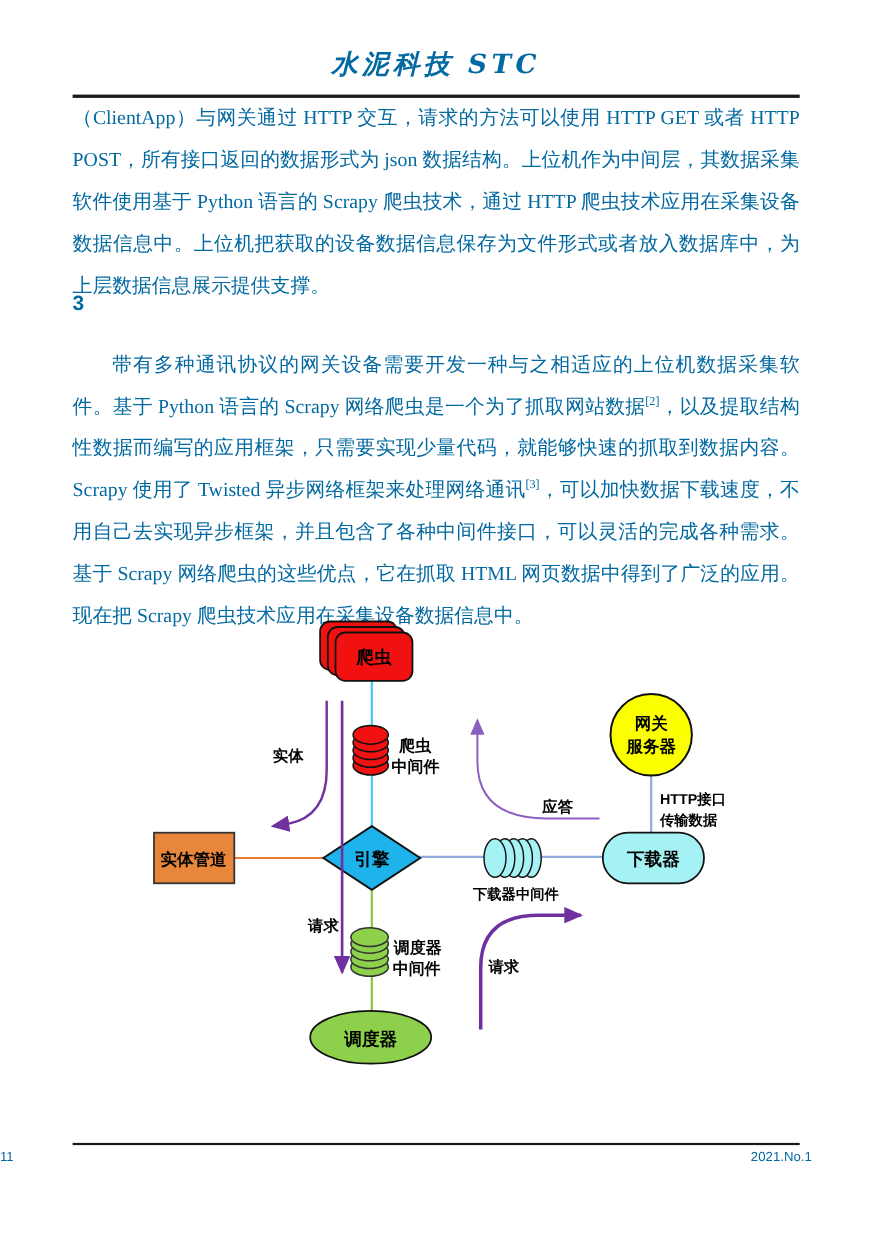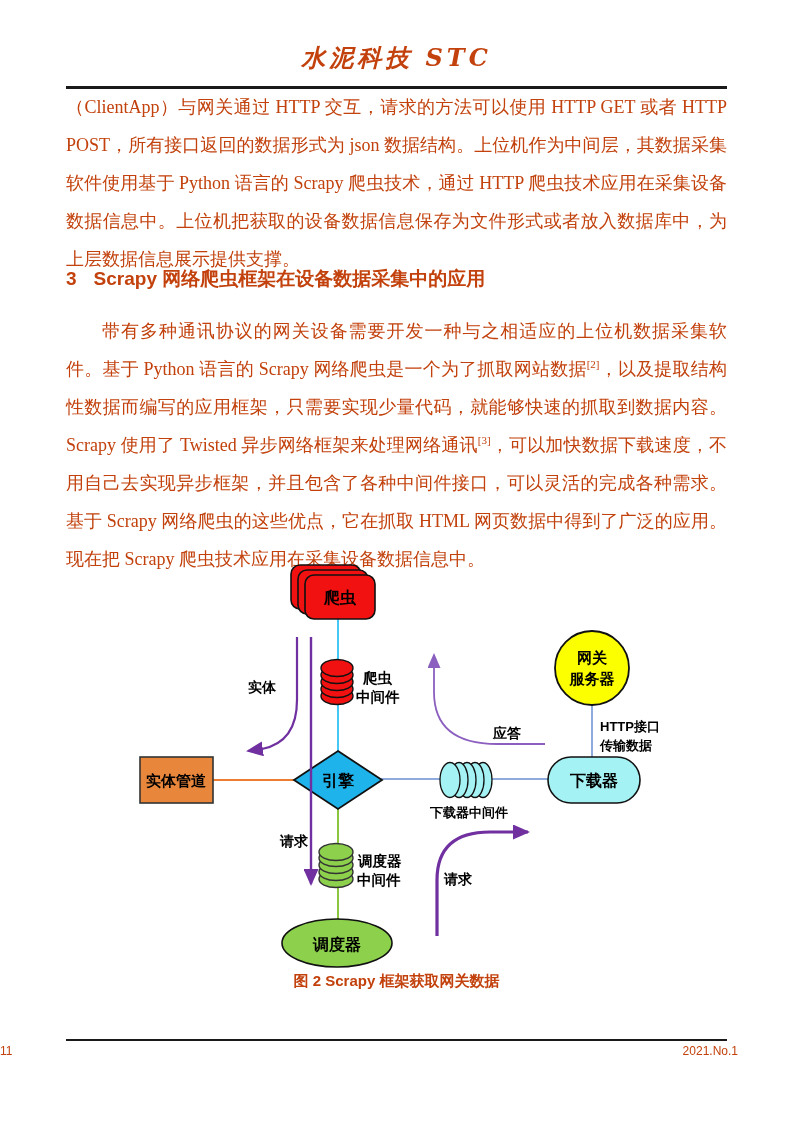--- a/index.html
+++ b/index.html
@@ -1,18 +1,18 @@
 <!DOCTYPE html>
 <html><head>
 <meta charset="utf-8">
 <style>
   html,body { margin:0; padding:0; background:#ffffff; }
   .page {
     position:relative; width:746px; height:1122px; background:#ffffff;
-    font-family:"Liberation Serif", serif; color:#c2410c; overflow:hidden;
+    font-family:"Liberation Serif", serif; color:#0369a1; overflow:hidden;
   }
   .header-title {
     position:absolute; top:42px; left:0; width:793px; text-align:center;
     font-family:"DejaVu Serif", serif; font-style:italic; font-weight:bold;
     font-size:24px; letter-spacing:4px;
   }
   .header-rule {
     position:absolute; top:86px; left:66px; width:661px; height:3px; background:#1a1a1a;
   }
   .para {
@@ -62,21 +62,20 @@
 
 <div class="page">
 
   <div class="header-title">水泥科技 STC</div>
   <div class="header-rule"></div>
 
   <p class="para para1">（ClientApp）与网关通过 HTTP 交互，请求的方法可以使用 HTTP GET 或者 HTTP POST，所有接口返回的数据形式为 json 数据结构。上位机作为中间层，其数据采集软件使用基于 Python 语言的 Scrapy 爬虫技术，通过 HTTP 爬虫技术应用在采集设备数据信息中。上位机把获取的设备数据信息保存为文件形式或者放入数据库中，为上层数据信息展示提供支撑。</p>
 
   <h2 class="section-heading">
     <span>3</span>
-    <span>Scrapy 网络爬虫框架在设备数据采集中的应用</span>
   </h2>
 
   <p class="para para2"><span>带有多种通讯协议的网关设备需要开发一种与之相适应的上位机数据采集软件。基于 Python 语言的 Scrapy 网络爬虫是一个为了抓取网站数据</span><sup>[2]</sup><span>，以及提取结构性数据而编写的应用框架，只需要实现少量代码，就能够快速的抓取到数据内容。Scrapy 使用了 Twisted 异步网络框架来处理网络通讯</span><sup>[3]</sup><span>，可以加快数据下载速度，不用自己去实现异步框架，并且包含了各种中间件接口，可以灵活的完成各种需求。基于 Scrapy 网络爬虫的这些优点，它在抓取 HTML 网页数据中得到了广泛的应用。现在把 Scrapy 爬虫技术应用在采集设备数据信息中。</span></p>
 
   <svg class="diagram" width="793" height="420" viewBox="0 555 793 420" xmlns="http://www.w3.org/2000/svg">
     <defs>
       <marker id="arrowPurple" markerUnits="userSpaceOnUse" markerWidth="17" markerHeight="15" refX="15" refY="7.5" orient="auto">
         <path d="M0,0 L17,7.5 L0,15 Z" fill="#7030A0"></path>
       </marker>
       <marker id="arrowLightPurple" markerUnits="userSpaceOnUse" markerWidth="15" markerHeight="13" refX="13" refY="6.5" orient="auto">
@@ -158,19 +157,18 @@
     <path d="M 437 936 L 437 880 Q 437 832 490 832 L 528 832" fill="none" stroke-width="3.2" marker-end="url(#arrowPurple)" stroke="#7030A0"></path>
 
     <text class="flow-label" x="262" y="692">实体</text>
     <text class="flow-label" x="294" y="846">请求</text>
     <text class="flow-label" x="507" y="738">应答</text>
     <text class="flow-label" x="458" y="884">请求</text>
     <text class="flow-label sz13" x="600" y="731">HTTP接口</text>
     <text class="flow-label sz13" x="600" y="750">传输数据</text>
   </svg>
 
-  <div class="figure-caption">图 2 Scrapy 框架获取网关数据</div>
 
   <div class="footer-rule"></div>
   <div class="footer-page-number">11</div>
   <div class="footer-issue">2021.No.1</div>
 
 </div>
 
 </body></html>

